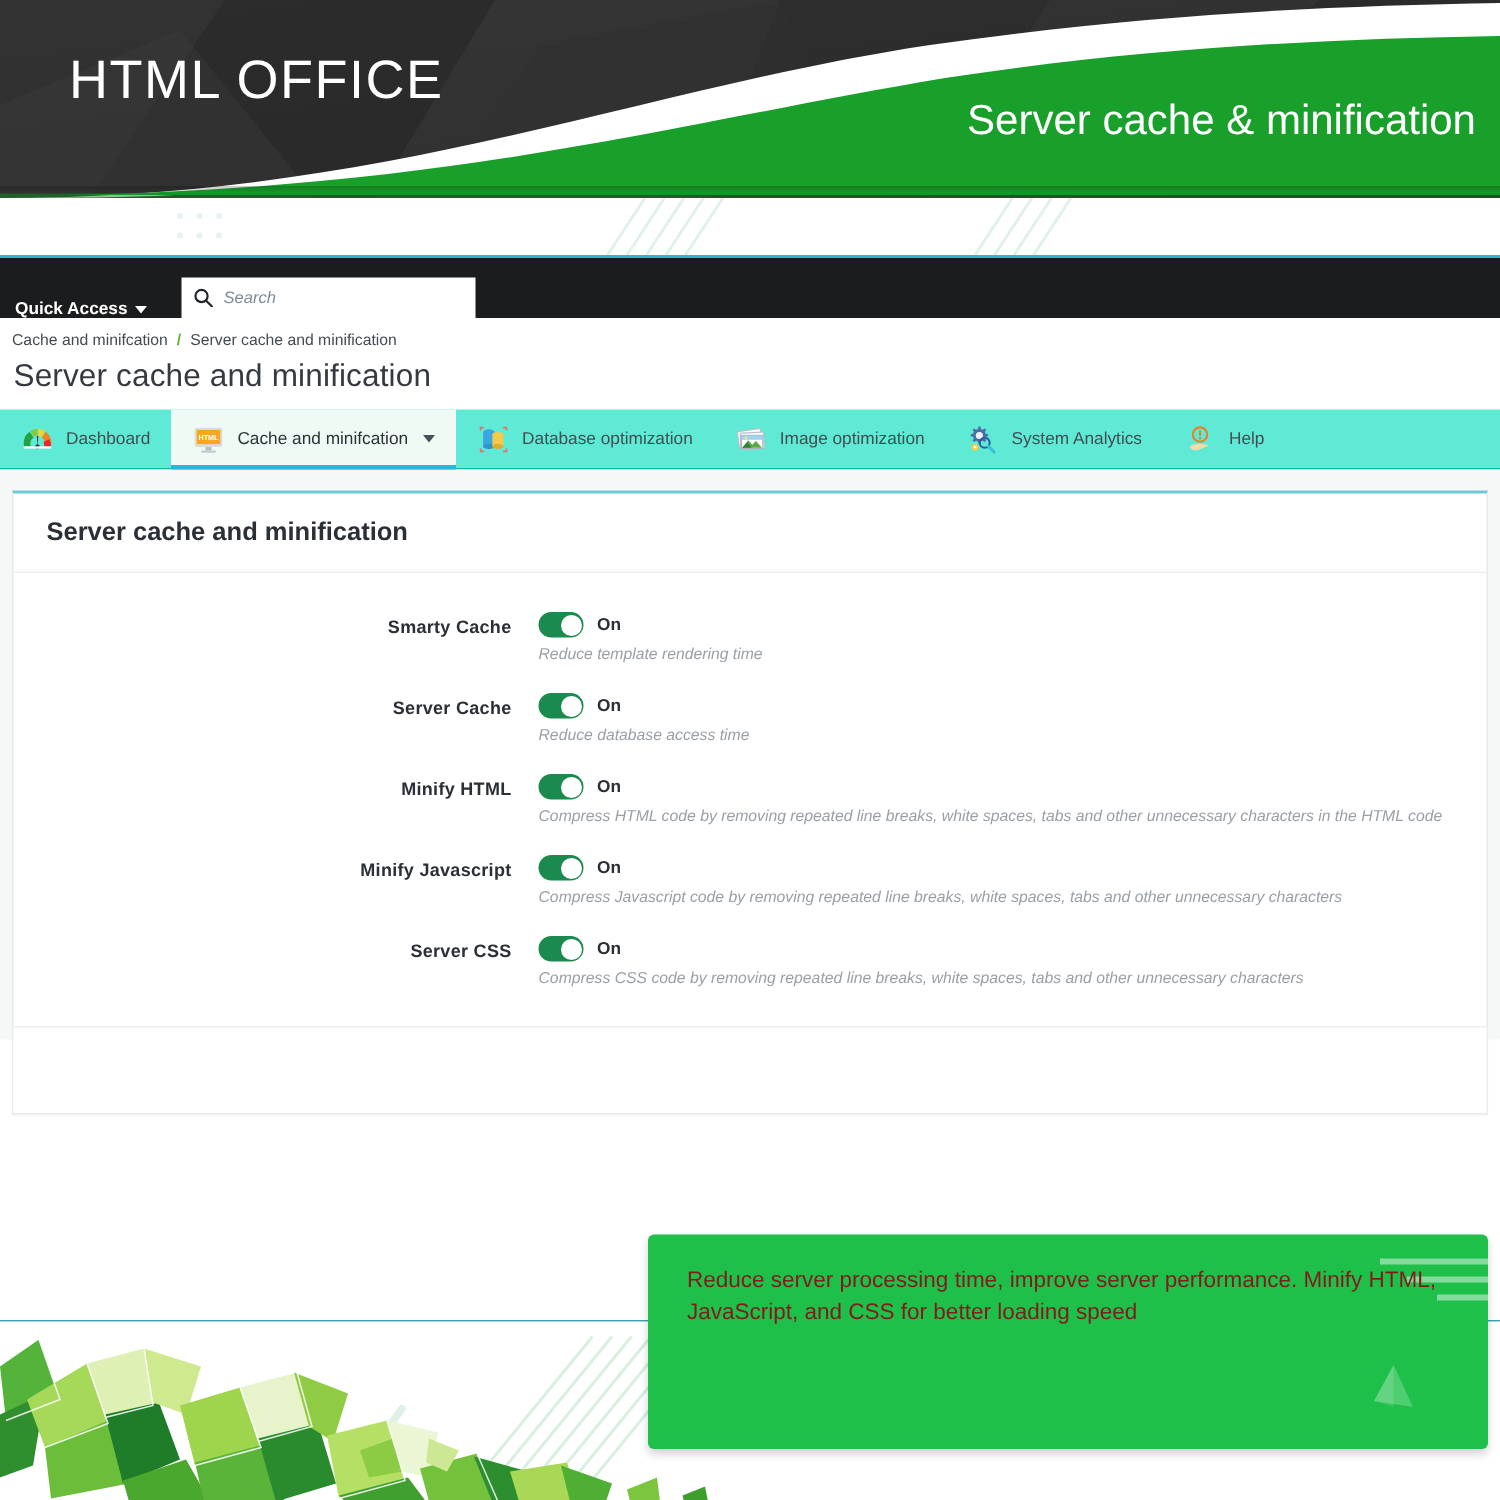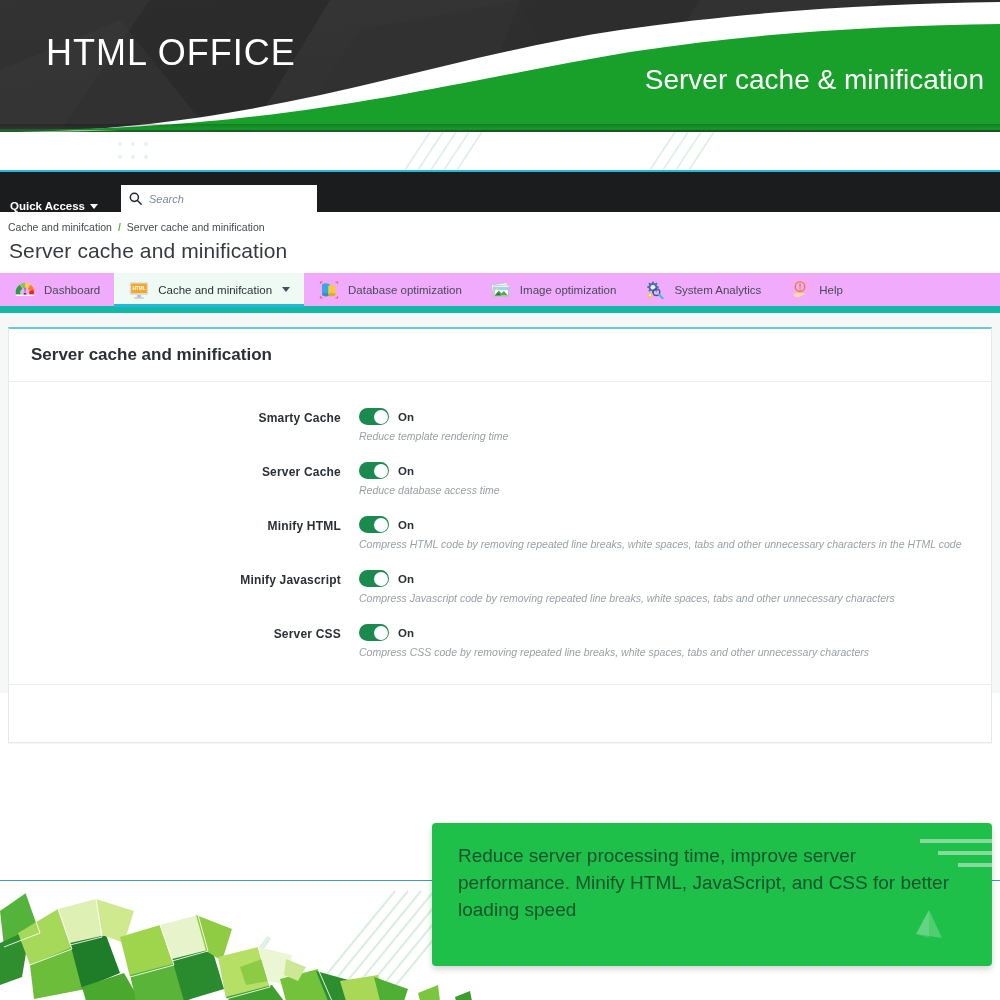--- a/index.html
+++ b/index.html
@@ -101,22 +101,22 @@
   .page-title {
     padding: 4px 0 10px 9px;
     font-size: 21px; color: #363a41; font-weight: 400;
     letter-spacing: 0.1px;
   }
 
   
   .tabs {
     display: flex; align-items: stretch;
     height: 40px;
-    border-bottom: 7px solid #14b8a6;
-    background: #f0abfc;
+    border-bottom: 1px solid #14b8a6;
+    background: #5eead4;
   }
   .tab {
     display: flex; align-items: center; gap: 8px;
     padding: 0 14px;
     font-size: 11.5px; color: #464c54;
     position: relative;
     white-space: nowrap;
     cursor: pointer;
   }
   .tab.active {
@@ -199,21 +199,21 @@
   .callout {
     position: absolute; left: 432px; top: 823px;
     width: 560px; height: 143px;
     background: #1ec04a;
     border-radius: 4px;
     box-shadow: 0 3px 6px rgba(0,0,0,0.18);
     padding: 20px 26px;
     overflow: hidden;
   }
   .callout-text {
-    color: #14532d; font-size: 19px; line-height: 1.42;
+    color: #7f1d1d; font-size: 15px; line-height: 1.42;
     font-family: "Liberation Sans", sans-serif;
     position: relative; z-index: 2;
   }
   .callout-lines {
     position: absolute; right: 0px; top: 12px; z-index: 1;
   }
   .callout-tri { position: absolute; right: 46px; bottom: 24px; z-index: 1; }
 </style>
 </head>
 <body>

